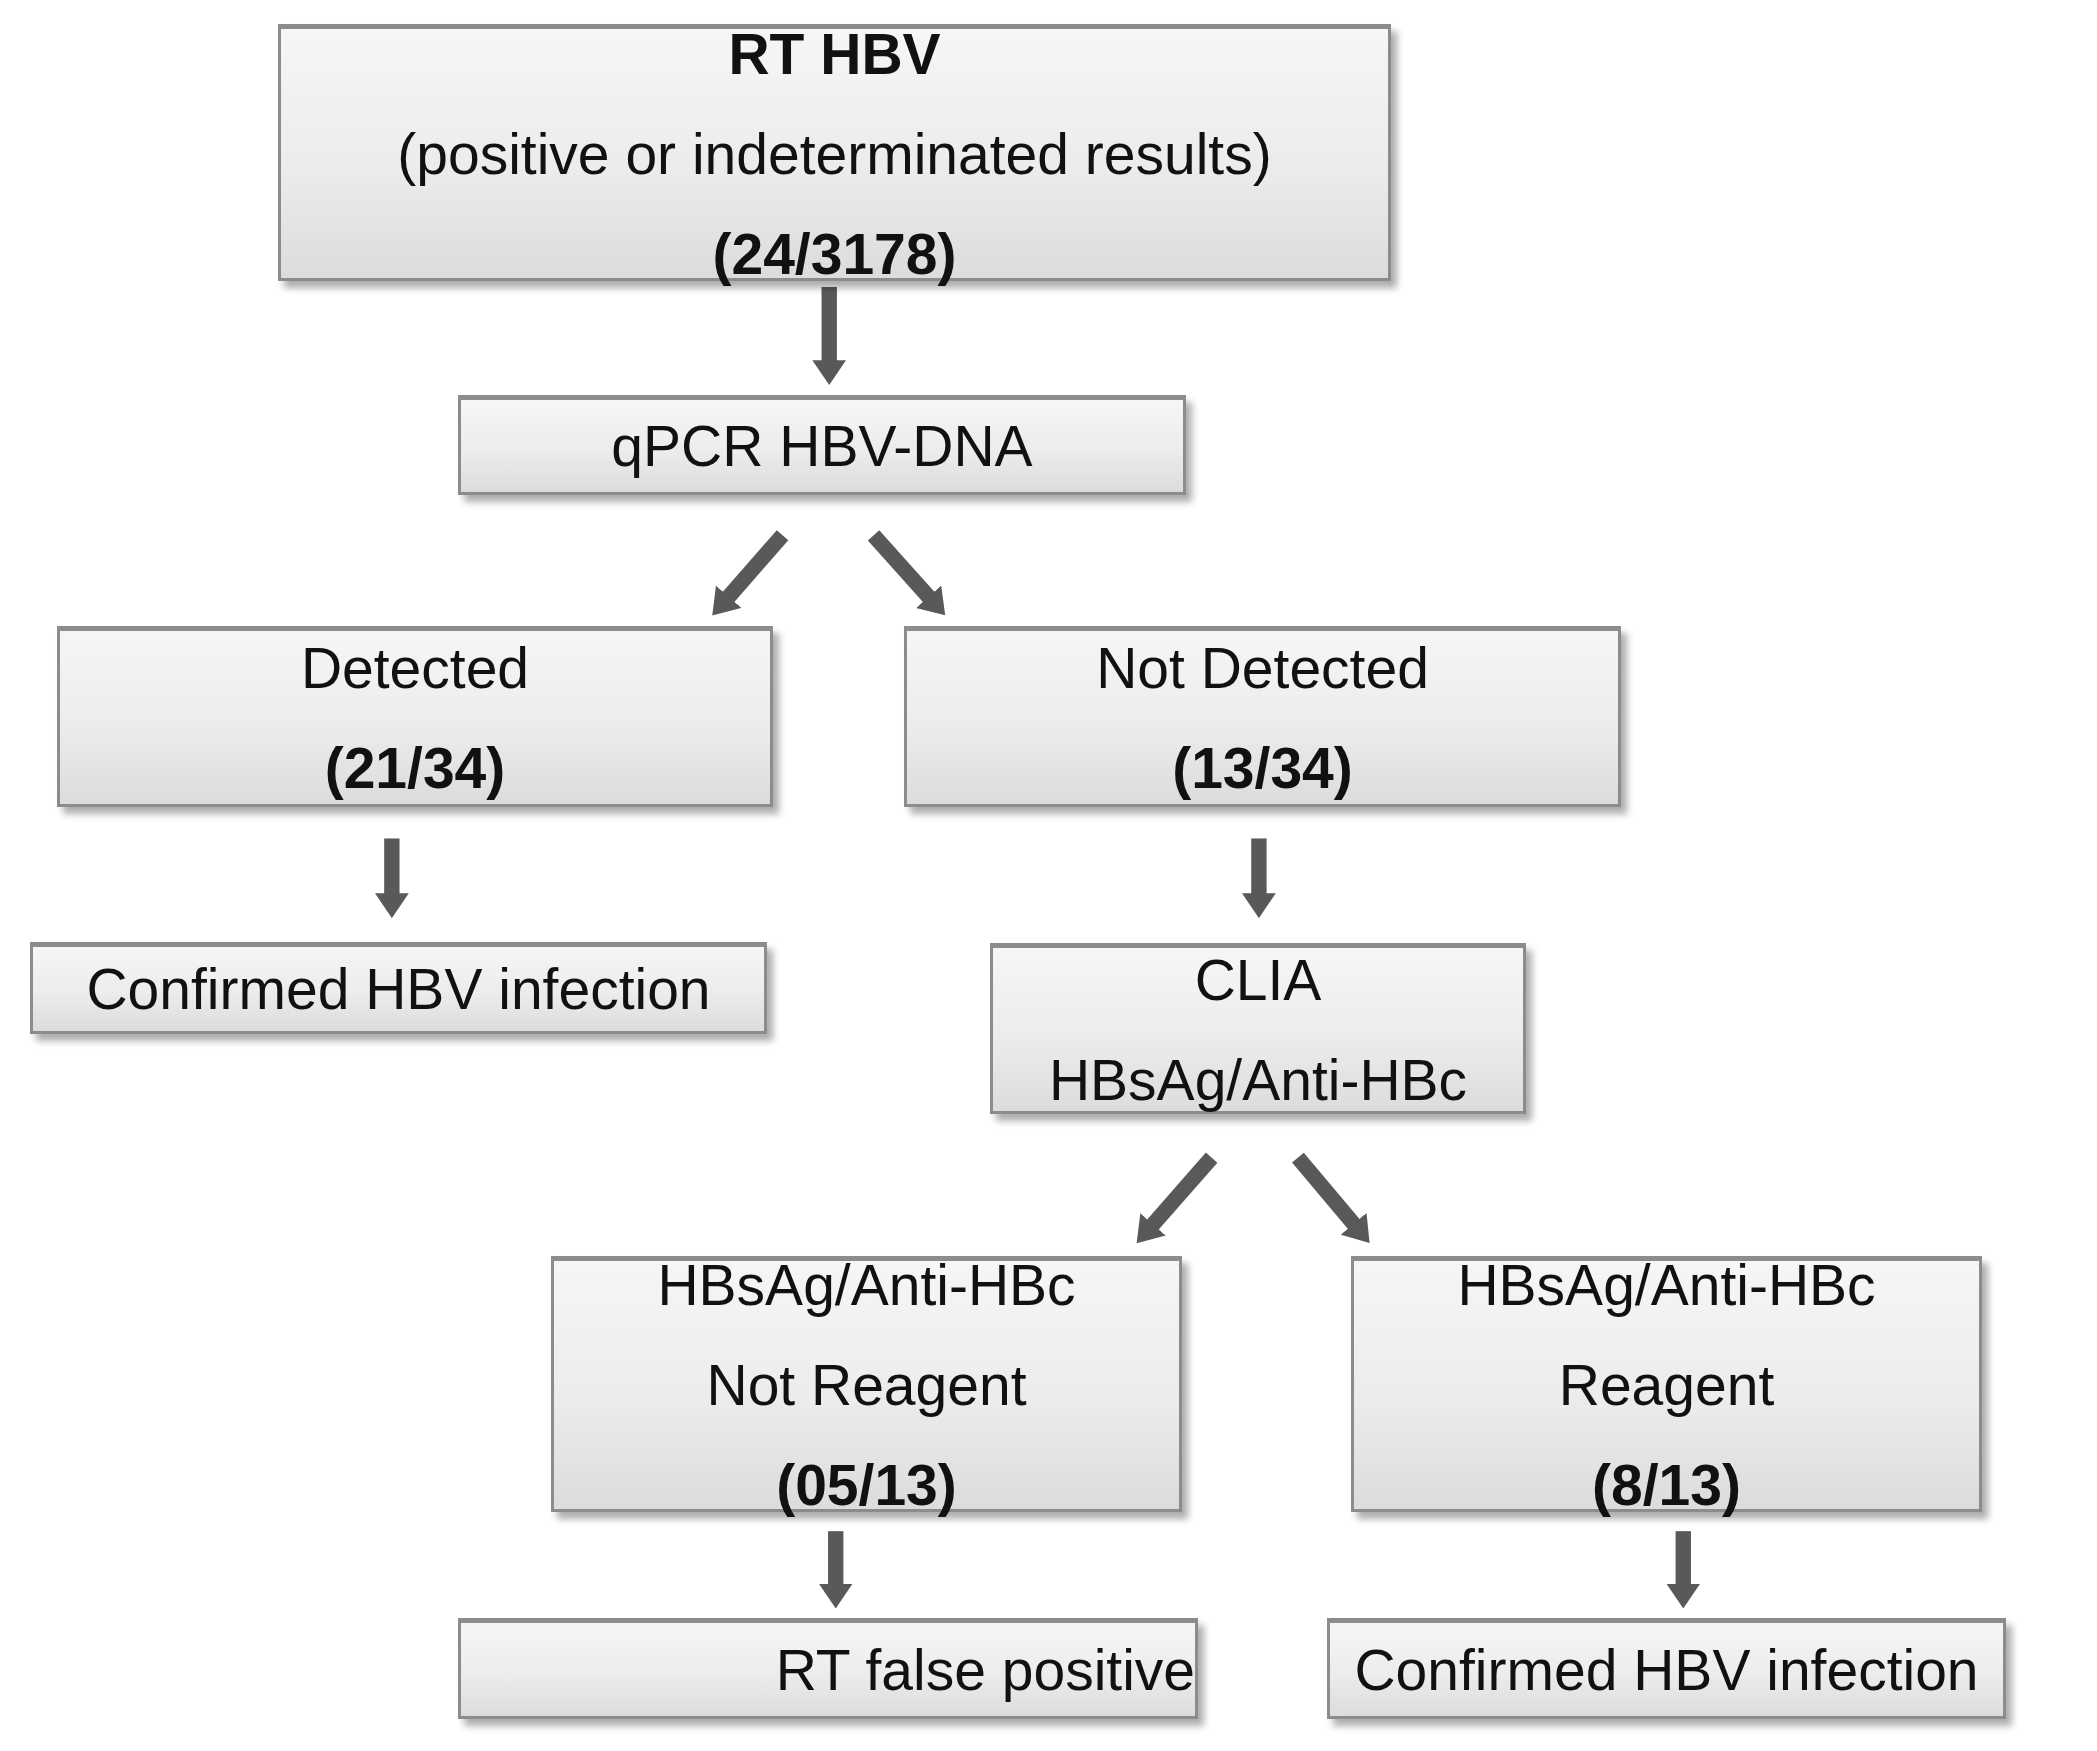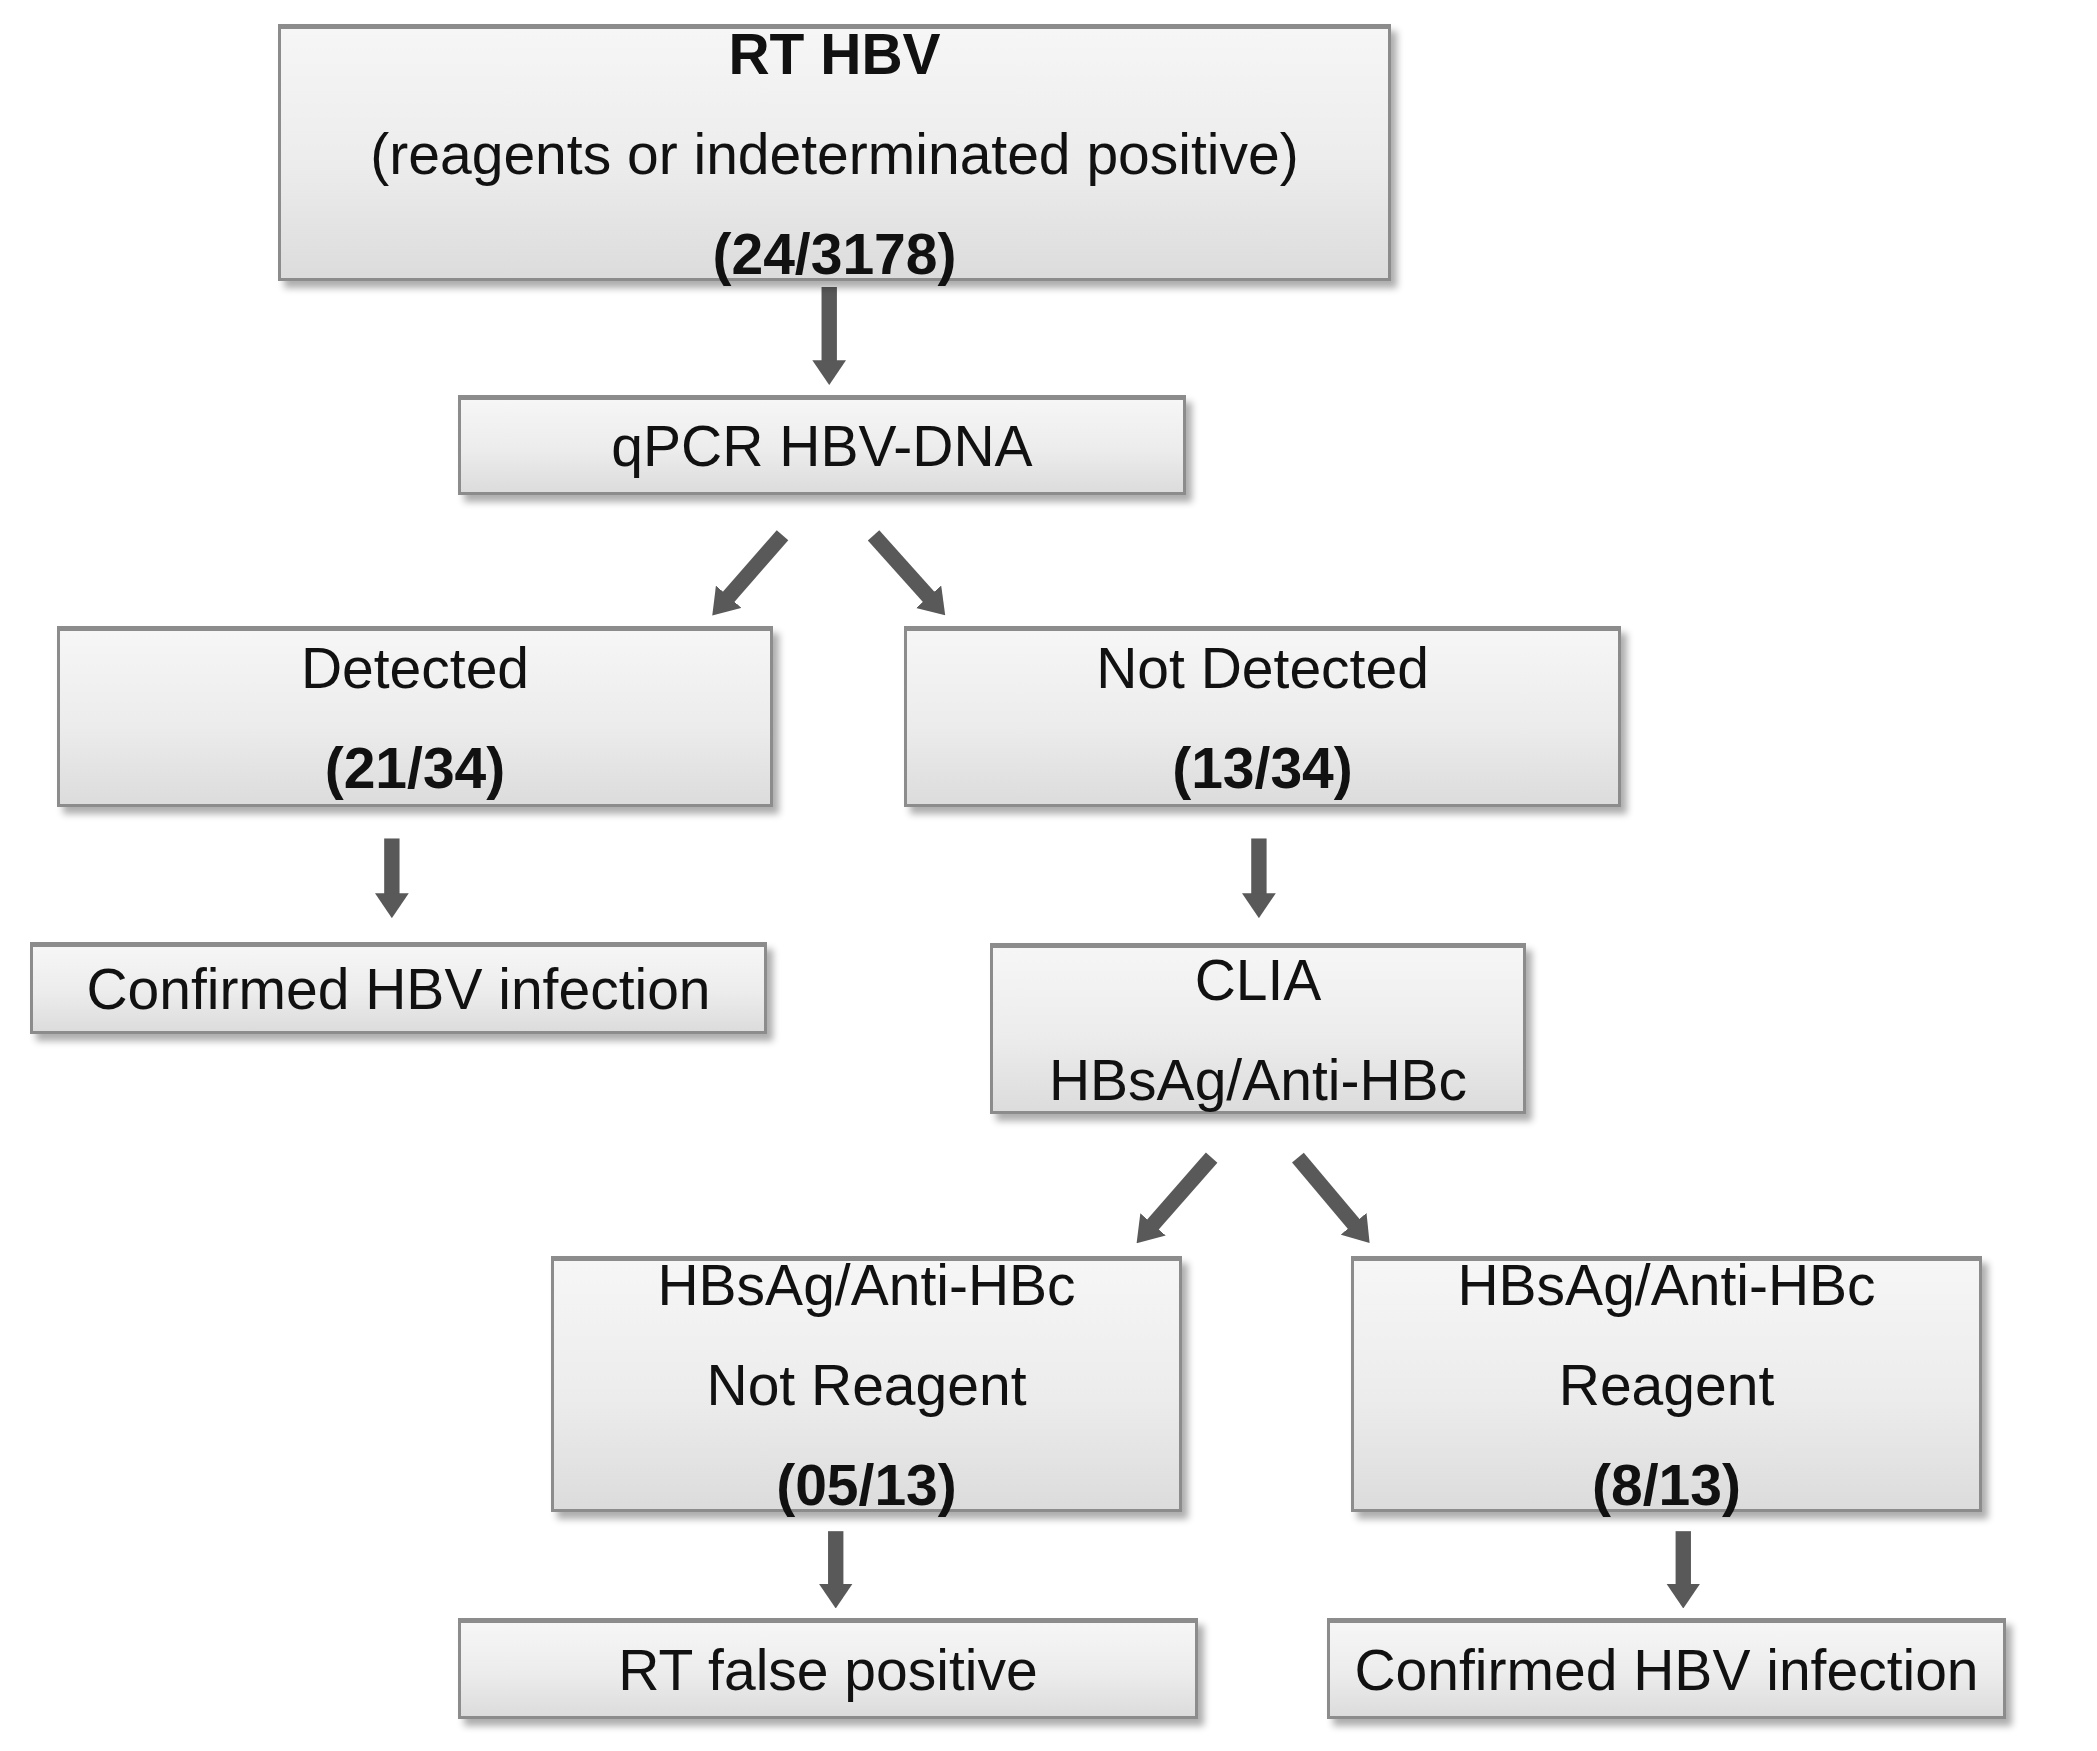--- a/index.html
+++ b/index.html
@@ -78,21 +78,21 @@
     <g>
       <line x1="1414" y1="2590" x2="1414" y2="2680" marker-end="url(#ah)"></line>
     </g>
     <g>
       <line x1="2848" y1="2590" x2="2848" y2="2680" marker-end="url(#ah)"></line>
     </g>
   </svg>
 
   <div class="box" style="left:278px;top:24px;width:1113px;height:257px;">
     <span class="line b">RT HBV</span>
-    <span class="line">(reagents or indeterminated positive)</span>
+    <span class="line">(positive or indeterminated results)</span>
     <span class="line b">(24/3178)</span>
   </div>
 
   <div class="box" style="left:458px;top:395px;width:728px;height:100px;">
     <span class="line">qPCR HBV-DNA</span>
   </div>
 
   <div class="box" style="left:57px;top:626px;width:716px;height:181px;">
     <span class="line">Detected</span>
     <span class="line b">(21/34)</span>
@@ -117,21 +117,21 @@
     <span class="line">Not Reagent</span>
     <span class="line b">(05/13)</span>
   </div>
 
   <div class="box" style="left:1351px;top:1256px;width:631px;height:256px;">
     <span class="line">HBsAg/Anti-HBc</span>
     <span class="line">Reagent</span>
     <span class="line b">(8/13)</span>
   </div>
 
-  <div class="box" style="left:458px;top:1618px;width:740px;height:101px;">
+  <div class="box" style="left:458px;top:1618px;width:740px;height:101px;align-items:flex-end;">
     <span class="line">RT false positive</span>
   </div>
 
   <div class="box" style="left:1327px;top:1618px;width:679px;height:101px;">
     <span class="line">Confirmed HBV infection</span>
   </div>
 
 </div>
 
 

